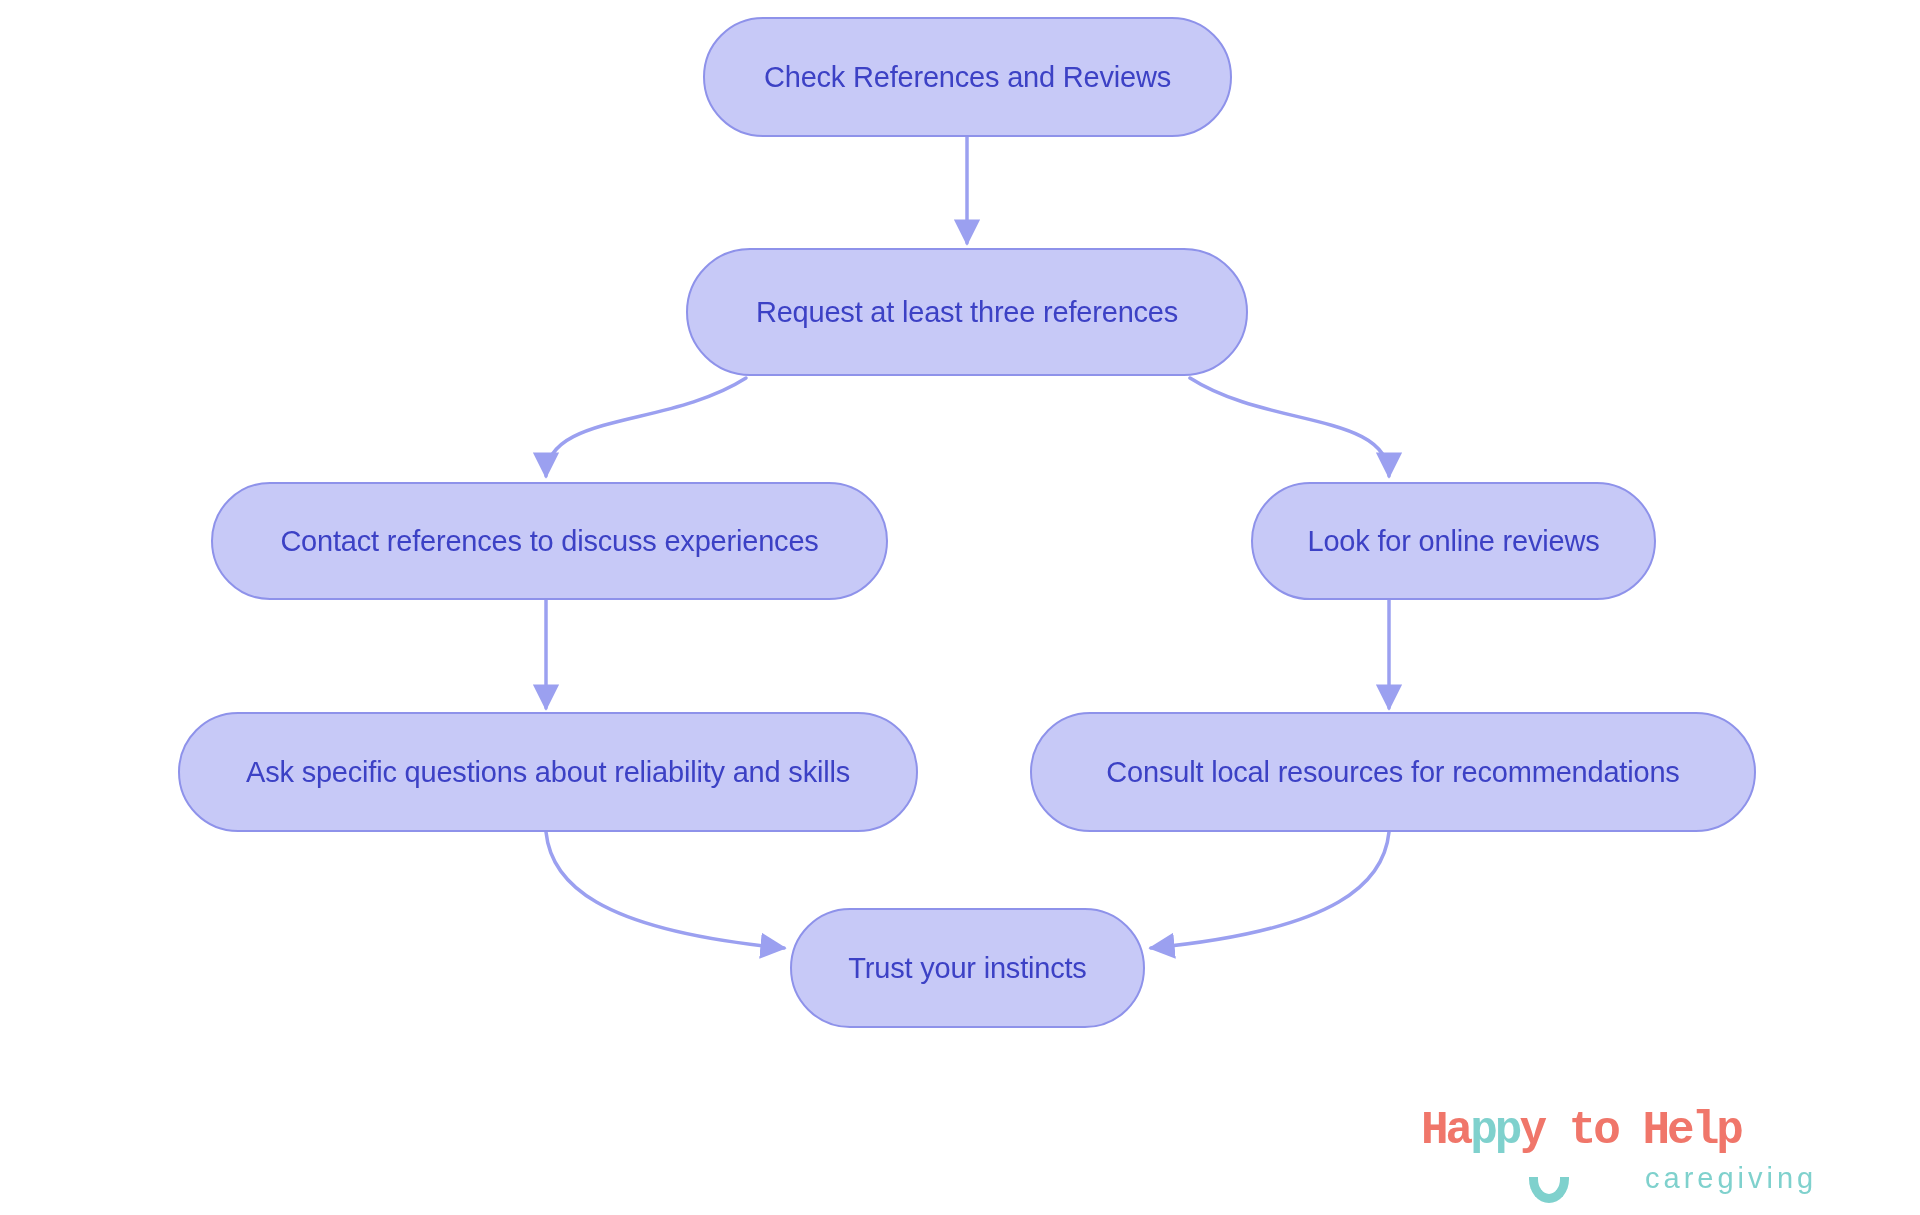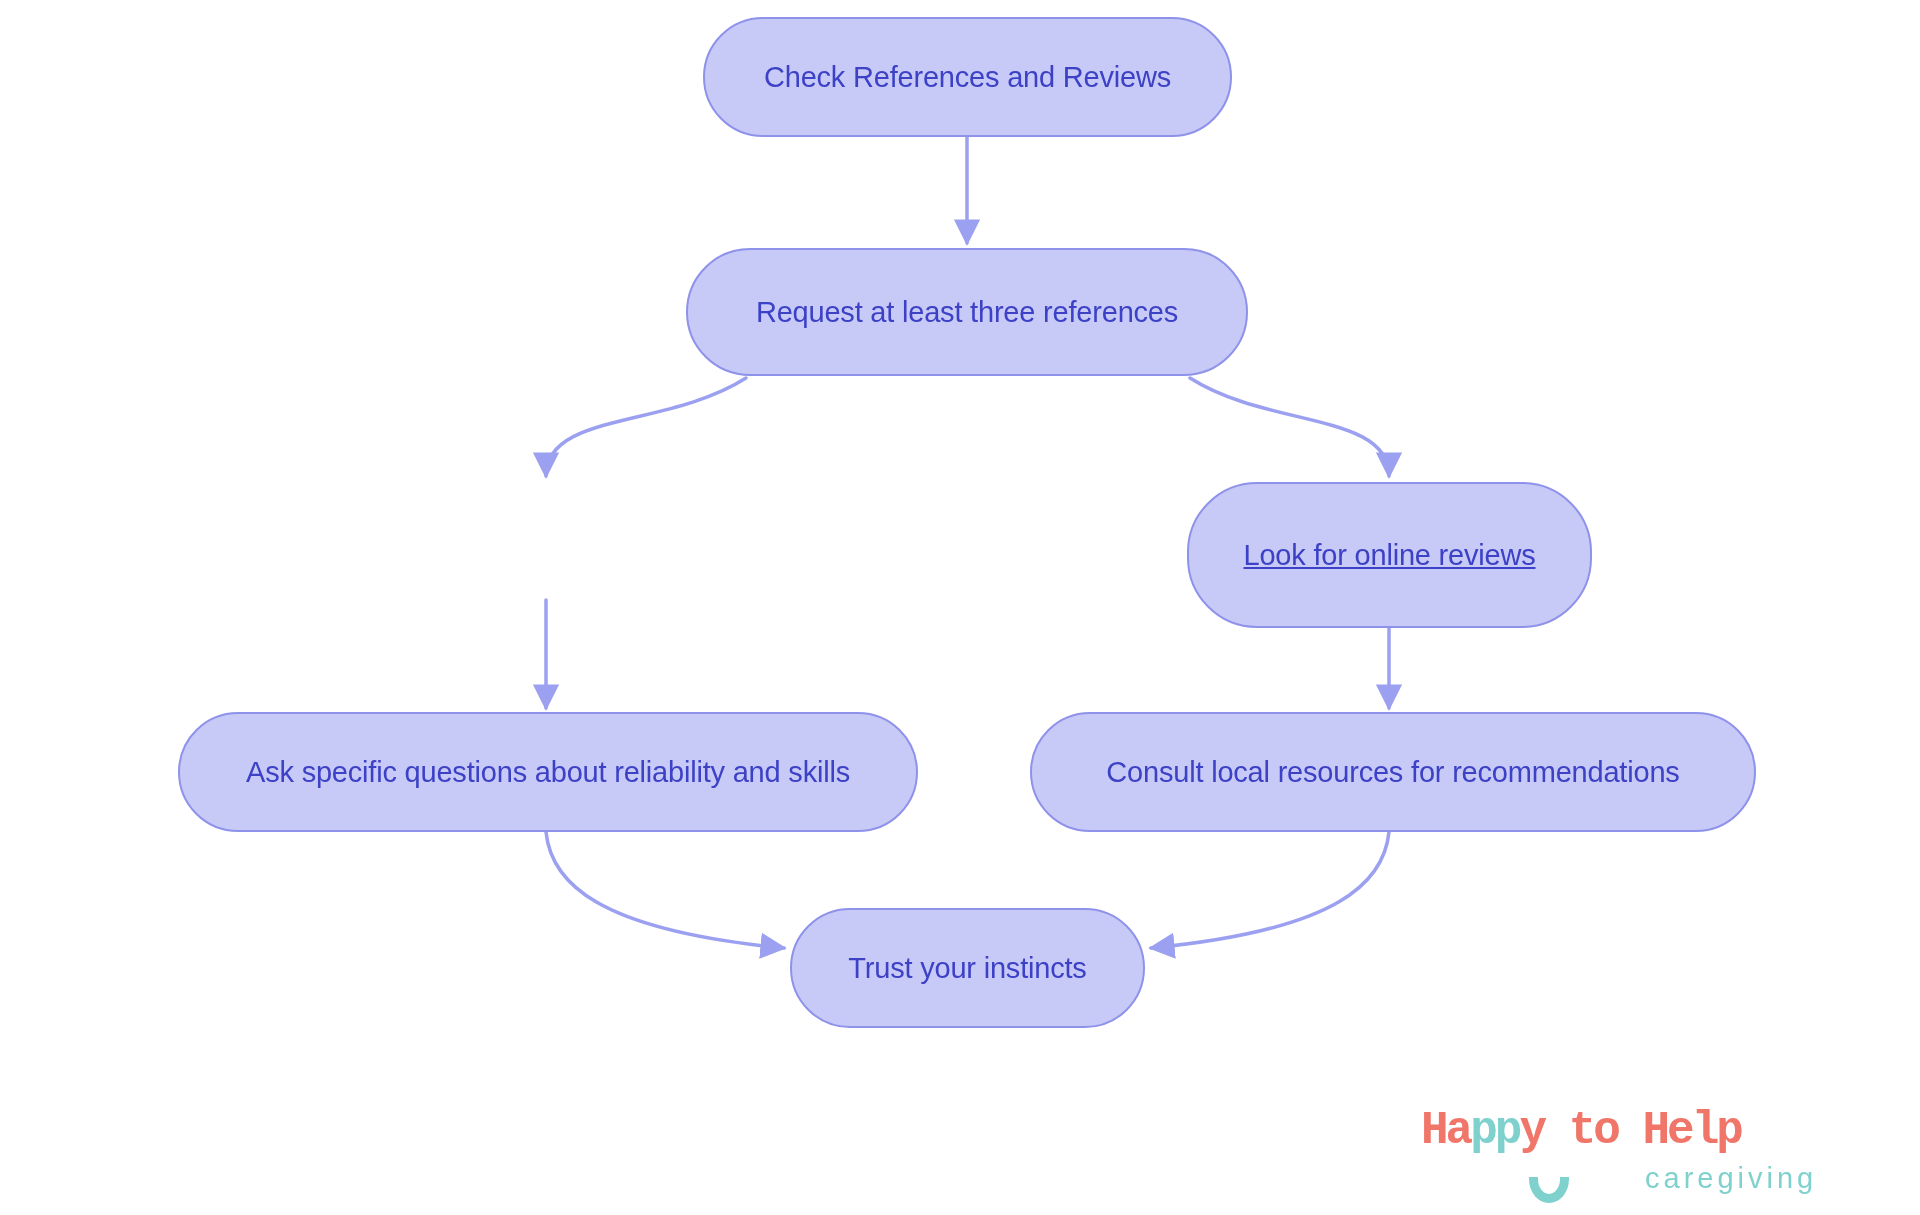--- a/index.html
+++ b/index.html
@@ -34,21 +34,21 @@
     letter-spacing: -0.2px;
     display: flex;
     align-items: center;
     justify-content: center;
     text-align: center;
     white-space: nowrap;
   }
   .n1 { left: 703px;  top: 17px;  width: 529px; height: 120px; }
   .n2 { left: 686px;  top: 248px; width: 562px; height: 128px; }
   .n3 { left: 211px;  top: 482px; width: 677px; height: 118px; }
-  .n4 { left: 1187px; top: 482px; width: 405px; height: 146px; text-decoration: underline; }
+  .n4 { left: 1251px; top: 482px; width: 405px; height: 118px; }
   .n5 { left: 178px;  top: 712px; width: 740px; height: 120px; }
   .n6 { left: 1030px; top: 712px; width: 726px; height: 120px; }
   .n7 { left: 790px;  top: 908px; width: 355px; height: 120px; }
 
   .logo {
     position: absolute;
     z-index: 3;
     left: 1421px;
     top: 1108px;
     width: 470px;
@@ -107,20 +107,21 @@
       <path d="M 1389 600 L 1389 708" marker-end="url(#arrowhead)"></path>
       <path d="M 546 832 C 551 882, 596 930, 784 948" marker-end="url(#arrowhead)"></path>
       <path d="M 1389 832 C 1384 882, 1339 930, 1151 948" marker-end="url(#arrowhead)"></path>
     </g>
   </svg>
 
   <div class="node n2">Request at least three references</div>
 
   <div class="node n1">Check References and Reviews</div>
 
+  <div class="node n3">Contact references to discuss experiences</div>
 
   <div class="node n4">Look for online reviews</div>
 
   <div class="node n5">Ask specific questions about reliability and skills</div>
 
   <div class="node n6">Consult local resources for recommendations</div>
 
   <div class="node n7">Trust your instincts</div>
 
   <div class="logo">

